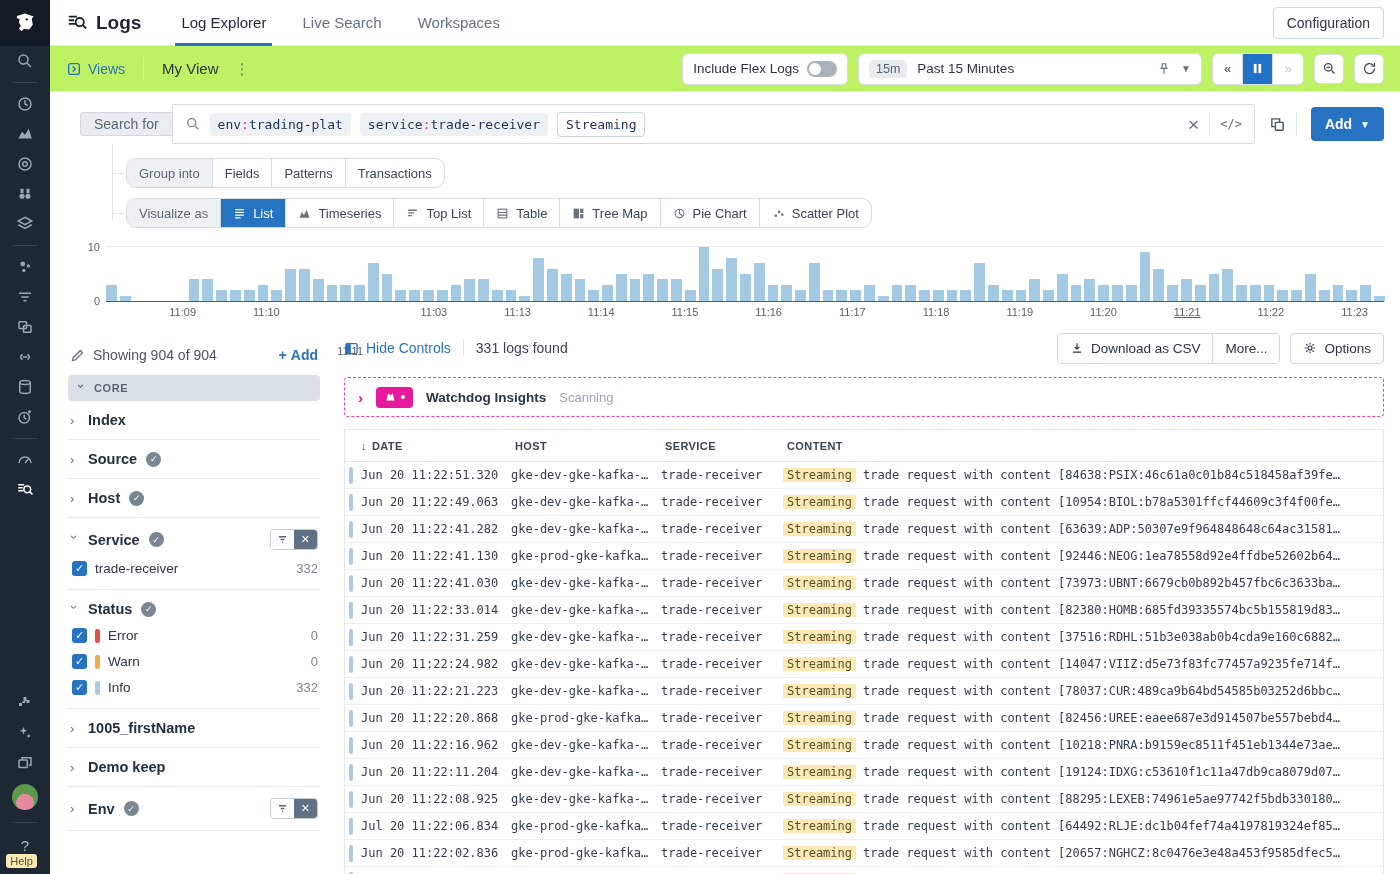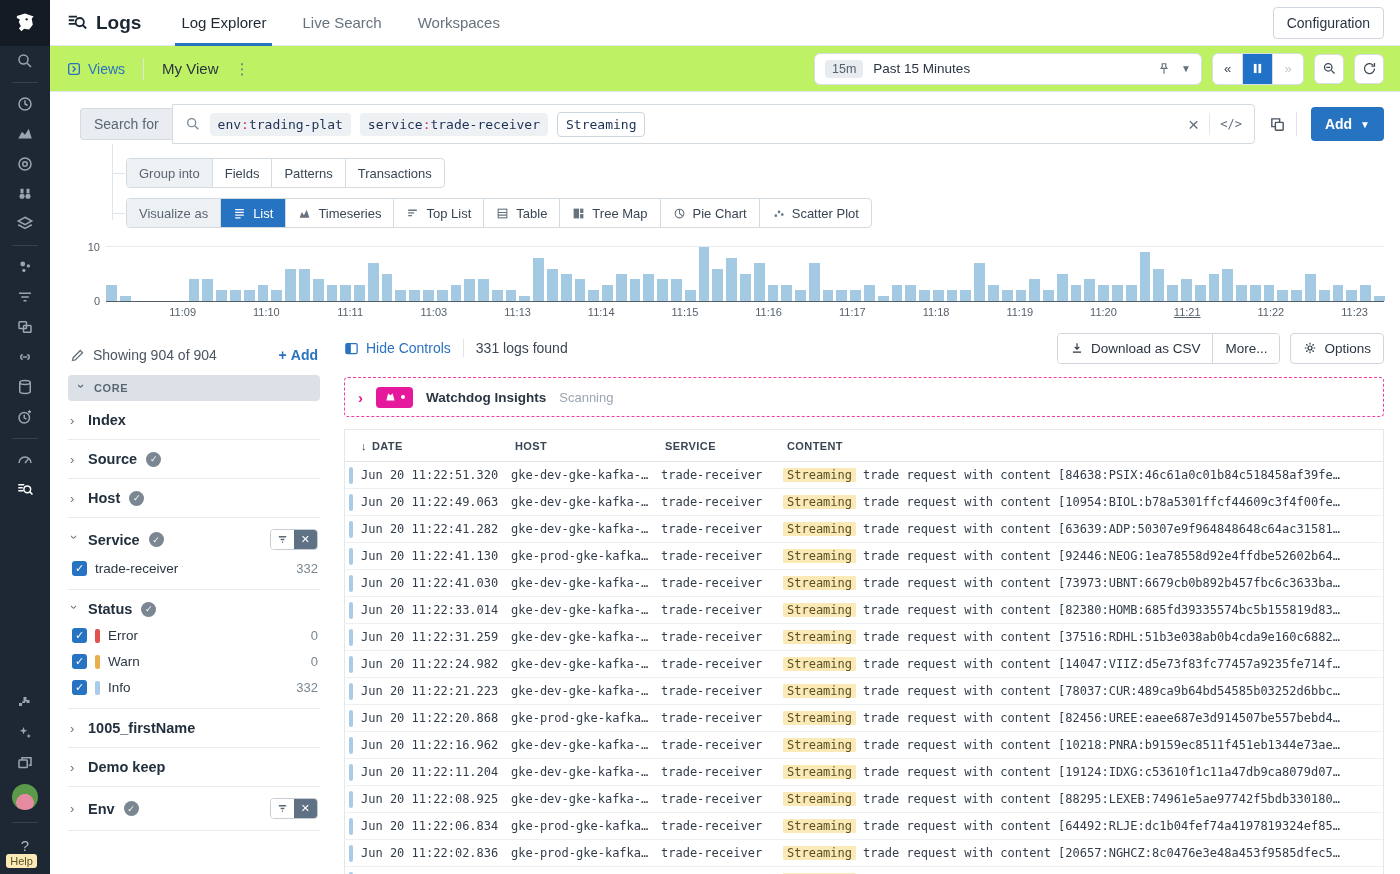--- a/index.html
+++ b/index.html
@@ -32,56 +32,56 @@
 
   .viewsbar{height:46px;background:#bef264;border-bottom:1px solid #e3e8ed;display:flex;align-items:center;padding:0 16px;gap:10px;flex-shrink:0}
   .views-link{display:flex;align-items:center;gap:6px;color:#2b72c0;font-size:14px;cursor:pointer}
   .vdiv{width:1px;height:22px;background:#dde3e8;margin:0 8px}
   .myview{font-size:15px;color:#2b3643}
   .kebab{color:#66727e;font-size:15px;letter-spacing:0;cursor:pointer;padding:0 6px}
   .vb-right{margin-left:auto;display:flex;align-items:center;gap:10px}
   .flex-pill{display:flex;align-items:center;gap:8px;background:#fff;border:1px solid #d7dde3;border-radius:6px;padding:7px 10px;font-size:13.5px;color:#2b3643;cursor:pointer}
   .switch{width:30px;height:16px;border-radius:9px;background:#a8b3bd;position:relative}
   .switch::after{content:'';position:absolute;left:2px;top:2px;width:12px;height:12px;border-radius:50%;background:#fff}
-  .time-pill{display:flex;align-items:center;gap:10px;background:#fff;border:1px solid #d7dde3;border-radius:6px;padding:6px 10px;width:388px;cursor:pointer}
+  .time-pill{display:flex;align-items:center;gap:10px;background:#fff;border:1px solid #d7dde3;border-radius:6px;padding:6px 10px;width:344px;cursor:pointer}
   .time-badge{background:#e8ecf0;border-radius:4px;padding:2px 7px;font-size:12.5px;color:#56616d}
   .time-label{font-size:13.5px;color:#2b3643}
   .time-right{margin-left:auto;display:flex;align-items:center;gap:10px;color:#66727e}
   .caret{font-size:10px;color:#66727e}
   .playgroup{display:flex;border:1px solid #d7dde3;border-radius:6px;overflow:hidden;background:#fff}
   .pbtn{width:30px;height:30px;display:flex;align-items:center;justify-content:center;font-size:13px;color:#3a4653;cursor:pointer;border-right:1px solid #d7dde3}
   .pbtn:last-child{border-right:0}
   .pbtn.pause{background:#1f72c8;color:#fff}
   .pbtn.dis{color:#c3cbd2}
   .sqbtn{width:30px;height:30px;border:1px solid #d7dde3;border-radius:6px;background:#fff;display:flex;align-items:center;justify-content:center;color:#3a4653;cursor:pointer}
 
   
   .controls{padding:12px 16px 0 30px;flex-shrink:0}
   .search-row{display:flex;align-items:center}
-  .search-for{background:#e9edf1;border:1px solid #d3dae0;border-right:0;height:32px;display:flex;align-items:center;padding:0 13px;border-radius:4px 0 0 4px;color:#5a6673;font-size:14px}
+  .search-for{background:#e9edf1;border:1px solid #d3dae0;border-right:0;height:24px;display:flex;align-items:center;padding:0 13px;border-radius:4px 0 0 4px;color:#5a6673;font-size:14px}
   .search-box{flex:1;height:40px;border:1px solid #d3dae0;border-radius:0 4px 4px 0;display:flex;align-items:center;padding:0 12px;gap:9px;background:#fff;min-width:0}
   .token{font-family:"DejaVu Sans Mono",monospace;font-size:13px;color:#1e2f55;padding:4px 8px;border-radius:4px;cursor:pointer}
   .token.filter{background:#eef1f4}
   .token.term{background:#fff;border:1px solid #cdd5dc}
   .token .colon{color:#cf2d6e}
   .sb-right{margin-left:auto;display:flex;align-items:center;gap:10px;color:#66727e}
   .sb-x{font-size:19px;line-height:1;cursor:pointer}
   .sb-div{width:1px;height:22px;background:#e3e8ed}
   .sb-code{font-family:"DejaVu Sans Mono",monospace;font-size:12px;cursor:pointer}
   .copy-btn{margin:0 10px 0 14px;color:#4a5560;cursor:pointer}
   .outer-div{width:1px;height:24px;background:#dde3e8;margin-right:14px}
   .add-btn{background:#2573c1;color:#fff;border:none;border-radius:4px;padding:9px 14px;font-size:14px;font-weight:700;display:flex;align-items:center;gap:8px;cursor:pointer}
   .add-btn .caret{color:#fff}
 
   .branches{margin-left:32px;position:relative;padding-top:14px}
   .branches::before{content:'';position:absolute;left:0;top:0;width:1px;height:76px;background:#dfe5ea}
   .brow{position:relative;margin-left:14px;display:flex}
   .brow+.brow{margin-top:10px}
   .brow::before{content:'';position:absolute;left:-14px;top:50%;width:13px;height:1px;background:#dfe5ea}
-  .seg{display:inline-flex;border:1px solid #d3dae0;border-radius:4px;overflow:hidden;background:#fff}
+  .seg{display:inline-flex;border:1px solid #d3dae0;border-radius:10px;overflow:hidden;background:#fff}
   .seg>div{display:flex;align-items:center;gap:7px;padding:6px 12px;font-size:13px;color:#3a4653;border-right:1px solid #d3dae0;cursor:pointer;height:28px}
   .seg>div:last-child{border-right:0}
   .seg .lab{background:#eef1f4;color:#5a6673;cursor:default}
   .seg .on{background:#2573c1;color:#fff}
   .vic{color:#66727e}
   .on .vic{color:#fff}
 
   
   .chart{margin:18px 16px 0 30px;flex-shrink:0}
   .chart-wrap{display:flex}
@@ -294,20 +294,24 @@
         <svg width="16" height="16" viewBox="0 0 24 24" fill="none" stroke="#2b72c0" stroke-width="2">
             <rect x="4" y="4" width="16" height="16" rx="3"></rect>
             <path d="M10 8l4 4-4 4"></path>
           </svg>
         <span>Views</span>
       </div>
       <div class="vdiv"></div>
       <span class="myview">My View</span>
       <span class="kebab">⋮</span>
       <div class="vb-right">
+        <div class="flex-pill">
+          <span>Include Flex Logs</span>
+          <span class="switch"></span>
+        </div>
         <div class="time-pill">
           <span class="time-badge">15m</span>
           <span class="time-label">Past 15 Minutes</span>
           <span class="time-right">
             <svg width="14" height="14" viewBox="0 0 24 24" fill="none" stroke="#66727e" stroke-width="2">
                 <path d="M9 3h6v5l2 3H7l2-3zM12 11v9"></path>
               </svg>
             <span class="caret">▼</span>
           </span>
         </div>
@@ -529,21 +533,21 @@
             <div class="bar" style="height: 20%;"></div>
             <div class="bar" style="height: 30%;"></div>
             <div class="bar" style="height: 20%;"></div>
             <div class="bar" style="height: 30%;"></div>
             <div class="bar" style="height: 10%;"></div>
           </div>
       </div>
       <div class="xlabs">
           <span style="left: 6%;">11:09</span>
           <span style="left: 12.55%;">11:10</span>
-          <span style="left: 19.1%;">11:11</span>
+          <span style="left: 19.1%; margin-top: 39px;">11:11</span>
           <span style="left: 25.65%;">11:03</span>
           <span style="left: 32.2%;">11:13</span>
           <span style="left: 38.75%;">11:14</span>
           <span style="left: 45.3%;">11:15</span>
           <span style="left: 51.85%;">11:16</span>
           <span style="left: 58.4%;">11:17</span>
           <span style="left: 64.95%;">11:18</span>
           <span style="left: 71.5%;">11:19</span>
           <span style="left: 78.05%;">11:20</span>
           <span style="left: 84.6%; text-decoration: underline;">11:21</span>
@@ -819,21 +823,21 @@
   <div class="trow">
     <span class="strip"></span>
     <span class="td c-date">Jun 20 11:22:08.925</span>
     <span class="td c-host">gke-dev-gke-kafka-…</span>
     <span class="td c-svc">trade-receiver</span>
     <span class="td c-content"><span class="hl">Streaming</span><span>trade request with content [88295:LEXEB:74961e5ae97742f5bdb330180…</span></span>
   </div>
 
   <div class="trow">
     <span class="strip"></span>
-    <span class="td c-date">Jun 20 11:22:06.834</span>
+    <span class="td c-date">Jul 20 11:22:06.834</span>
     <span class="td c-host">gke-prod-gke-kafka…</span>
     <span class="td c-svc">trade-receiver</span>
     <span class="td c-content"><span class="hl">Streaming</span><span>trade request with content [64492:RLJE:dc1b04fef74a4197819324ef85…</span></span>
   </div>
 
   <div class="trow">
     <span class="strip"></span>
     <span class="td c-date">Jun 20 11:22:02.836</span>
     <span class="td c-host">gke-prod-gke-kafka…</span>
     <span class="td c-svc">trade-receiver</span>

